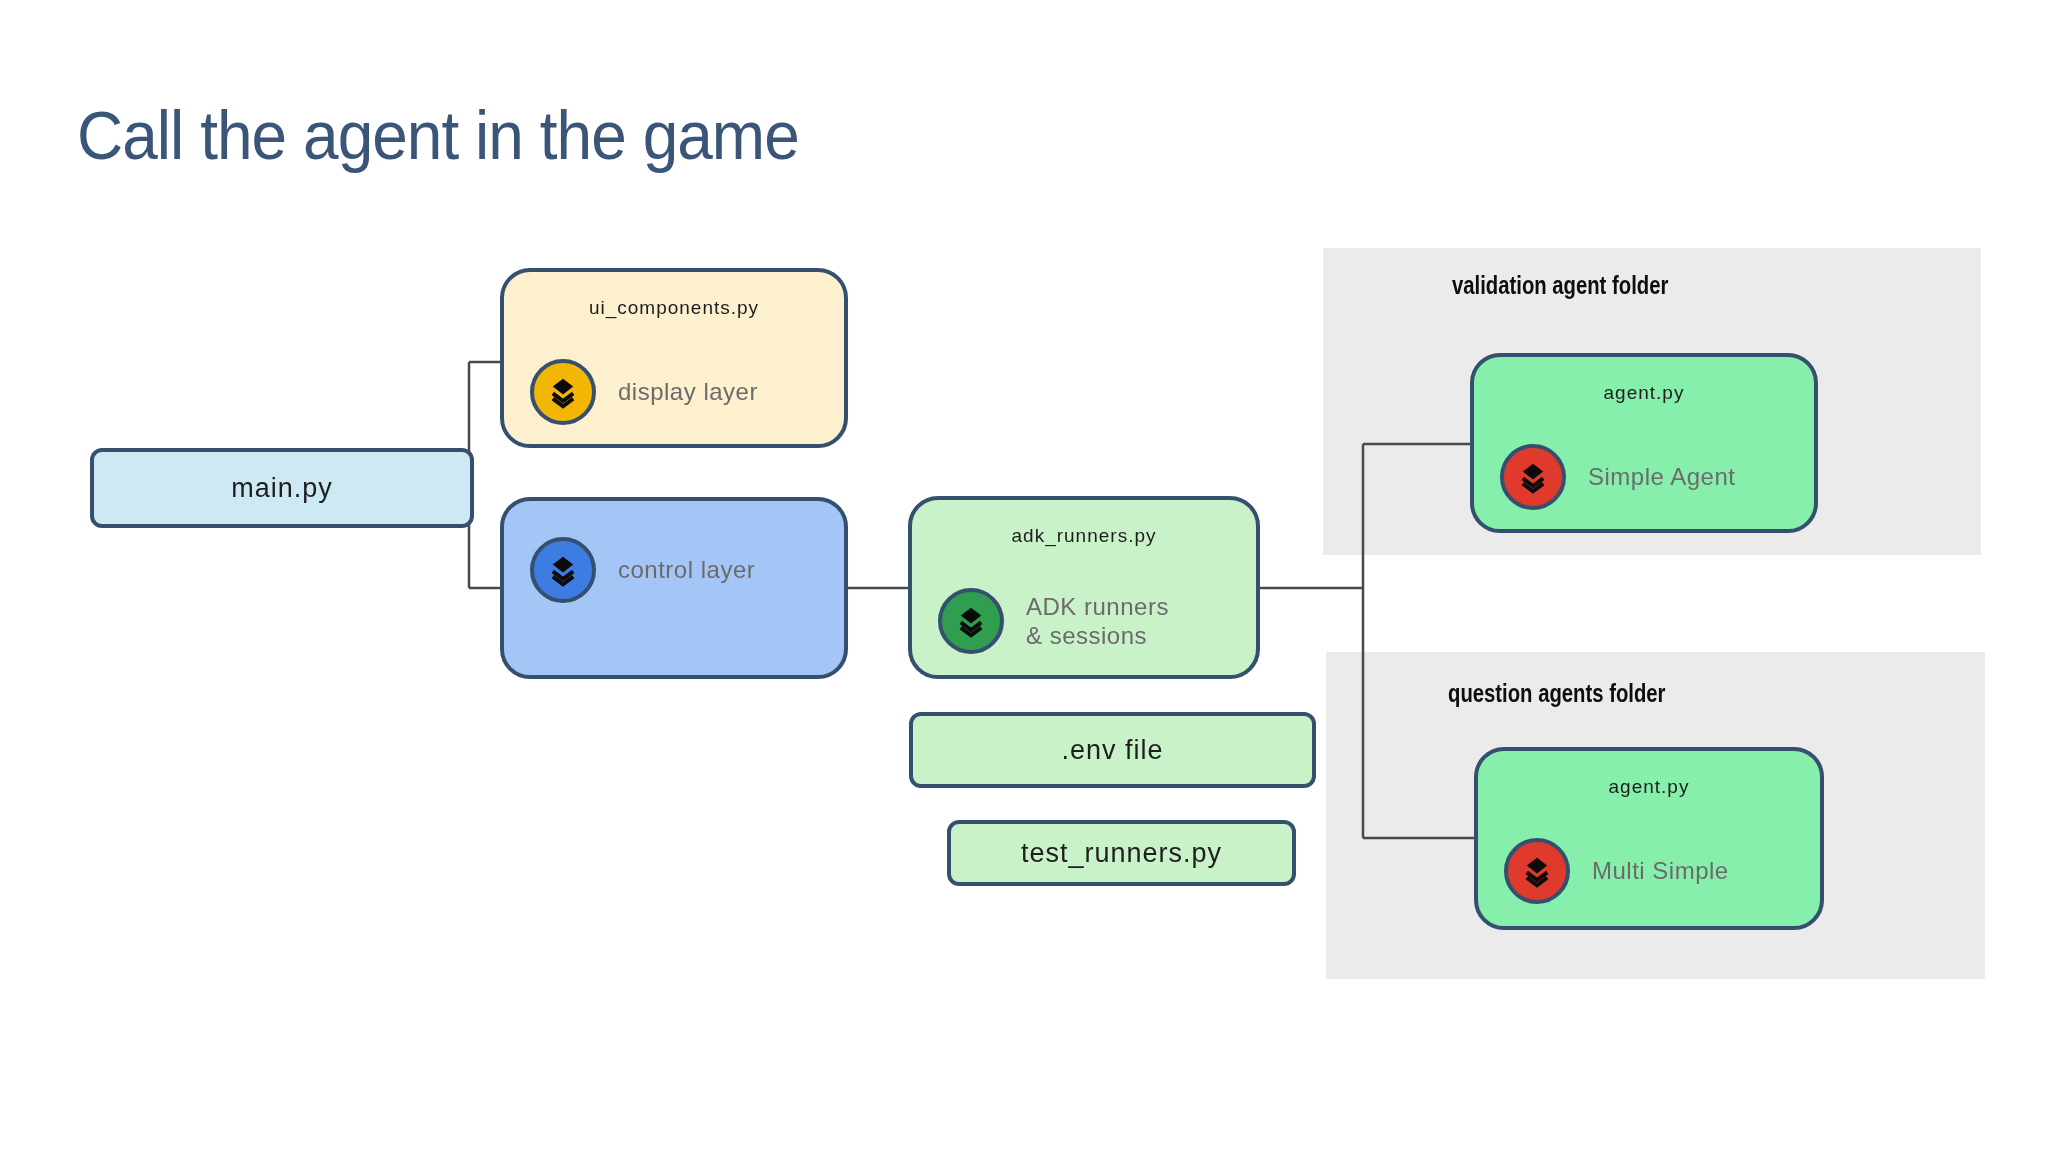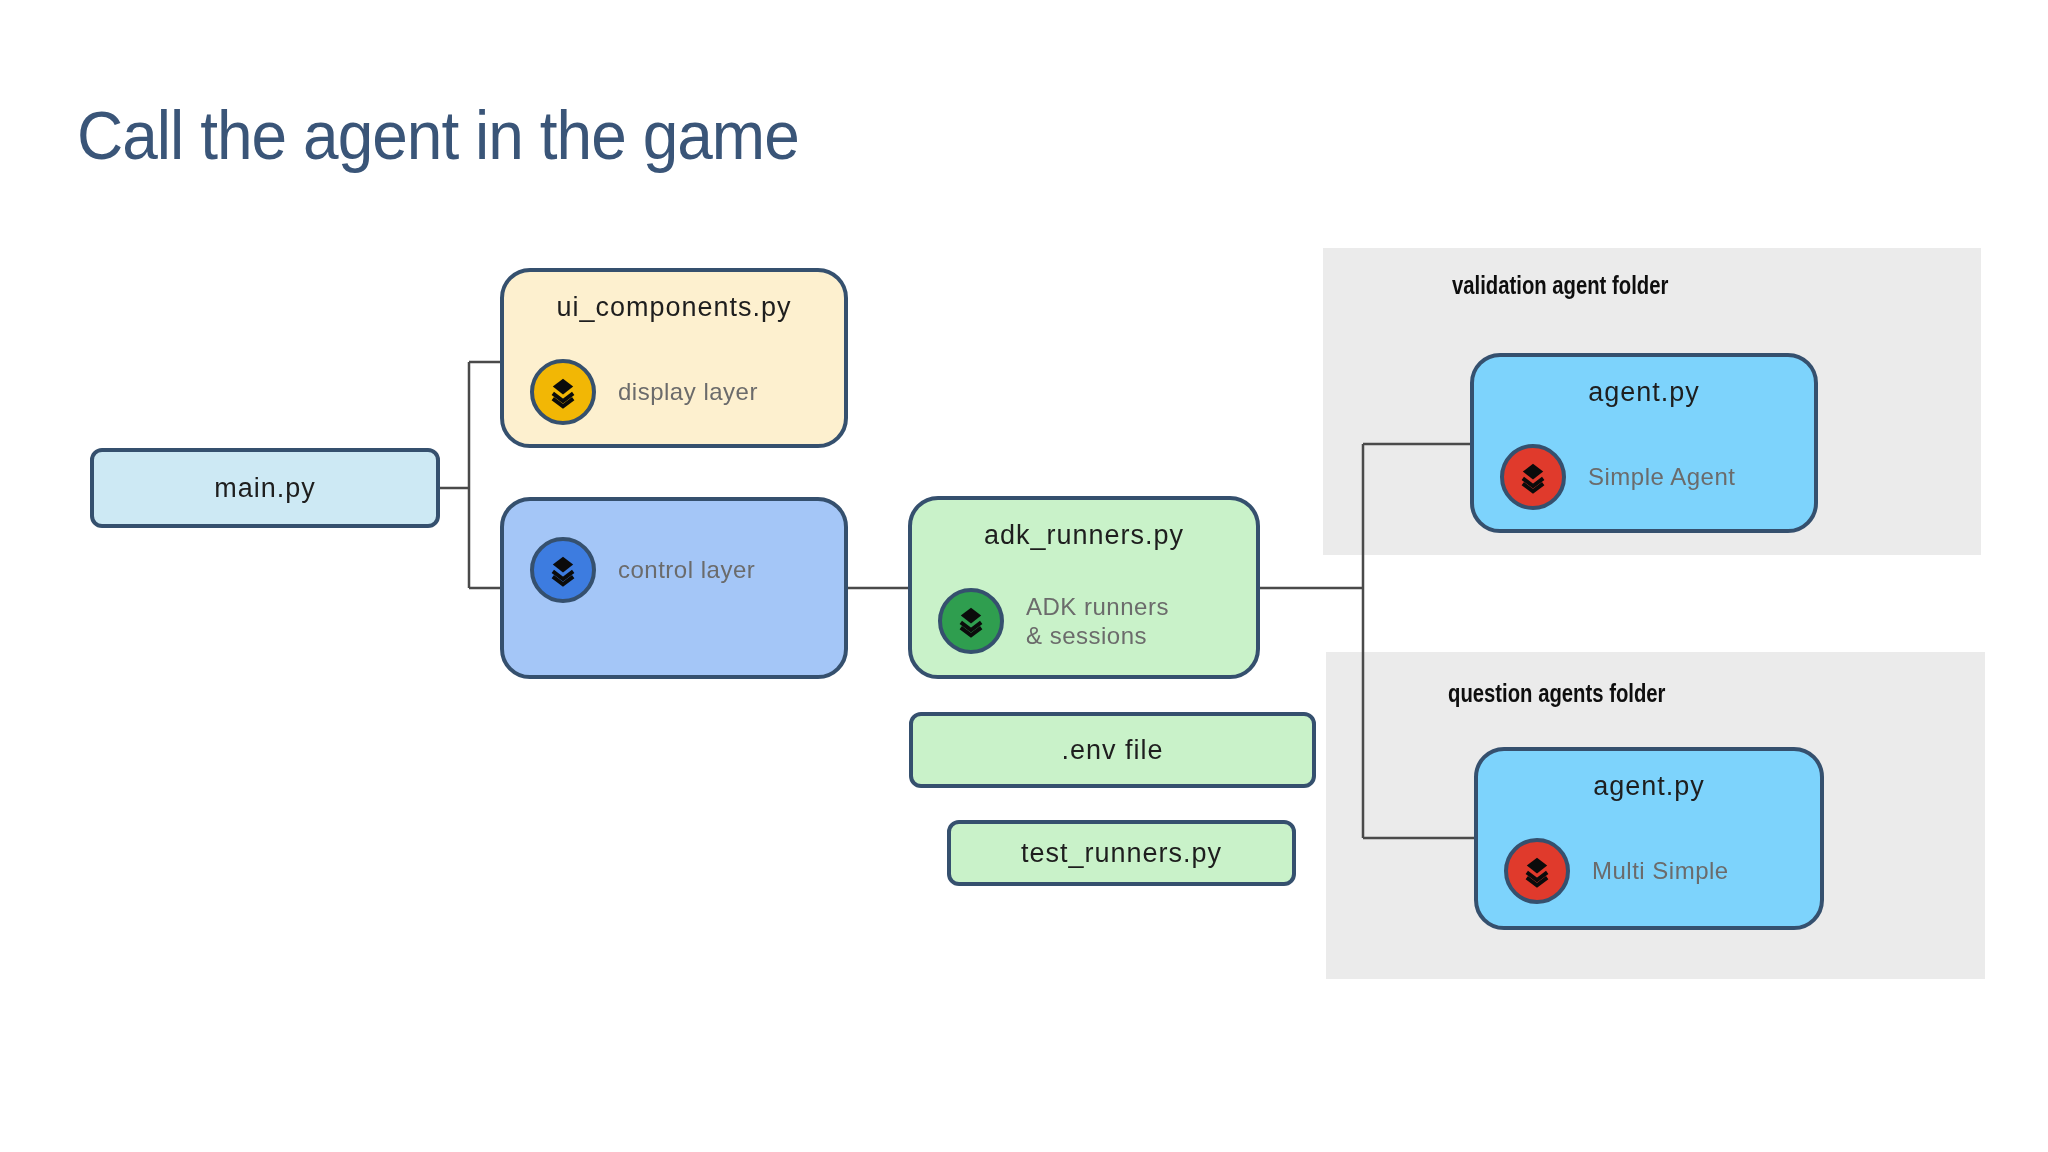--- a/index.html
+++ b/index.html
@@ -36,21 +36,21 @@
   }
   .node.simple{
     display:flex;align-items:center;justify-content:center;
     border-radius:12px;
   }
   .node-label{
     font-size:27px;color:#1e1e1e;letter-spacing:1px;white-space:nowrap;
   }
   .node-title{
     padding-top:20px;text-align:center;
-    font-size:27px;line-height:31px;color:#1e1e1e;letter-spacing:1px;
+    font-size:19px;line-height:31px;color:#1e1e1e;letter-spacing:1px;
     white-space:nowrap;
   }
   .node-body{
     display:flex;align-items:center;gap:22px;
     margin-top:36px;padding-left:26px;
   }
   .icon-circle{
     flex:0 0 auto;width:58px;height:58px;border-radius:50%;
     border:4px solid #35506e;
     display:flex;align-items:center;justify-content:center;
@@ -58,21 +58,21 @@
   .icon-circle svg{display:block;}
   .node-sub{
     font-size:24px;color:#6b6b6b;letter-spacing:0.5px;
     white-space:pre-line;line-height:1.22;
   }
   
   .fill-main{background:#cde9f4;}
   .fill-cream{background:#fdf0cf;}
   .fill-blue{background:#a4c6f7;}
   .fill-green{background:#c9f2c9;}
-  .fill-pink{background:#7dd3fc;}
+  .fill-pink{background:#86efac;}
   .ic-amber{background:#f2b705;}
   .ic-blue{background:#3d7ce0;}
   .ic-green{background:#2f9e4f;}
   .ic-red{background:#e03a2c;}
 </style>
 </head>
 <body>
 
 <div class="canvas">
 
@@ -83,21 +83,21 @@
 
   <div class="folder-label" style="left:1452px;top:270px;">validation agent folder</div>
   <div class="folder-label" style="left:1448px;top:678px;">question agents folder</div>
 
   <svg class="connectors" width="2048" height="1152" viewBox="0 0 2048 1152">
     <path d="M440 488 H469 M469 362 V588 M469 362 H500 M469 588 H500"></path>
     <path d="M848 588 H908"></path>
     <path d="M1260 588 H1363 M1363 444 V838 M1363 444 H1470 M1363 838 H1474"></path>
   </svg>
 
-  <div class="node simple fill-main" style="left:90px;top:448px;width:350px;height:80px;">
+  <div class="node simple fill-main" style="left:90px;top:448px;width:384px;height:80px;">
     <span class="node-label">main.py</span>
   </div>
 
   <div class="node fill-cream" style="left:500px;top:268px;width:348px;height:180px;">
     <div class="node-title">ui_components.py</div>
     <div class="node-body">
       <span class="icon-circle ic-amber">
         <svg width="36" height="36" viewBox="0 0 24 24">
           <polygon points="12,3.2 18.8,8.4 12,13.6 5.2,8.4" fill="#0b0b0b"></polygon>
           <path d="M5.2 12.9 L12 18.1 L18.8 12.9" fill="none" stroke="#0b0b0b" stroke-width="2.6"></path>

